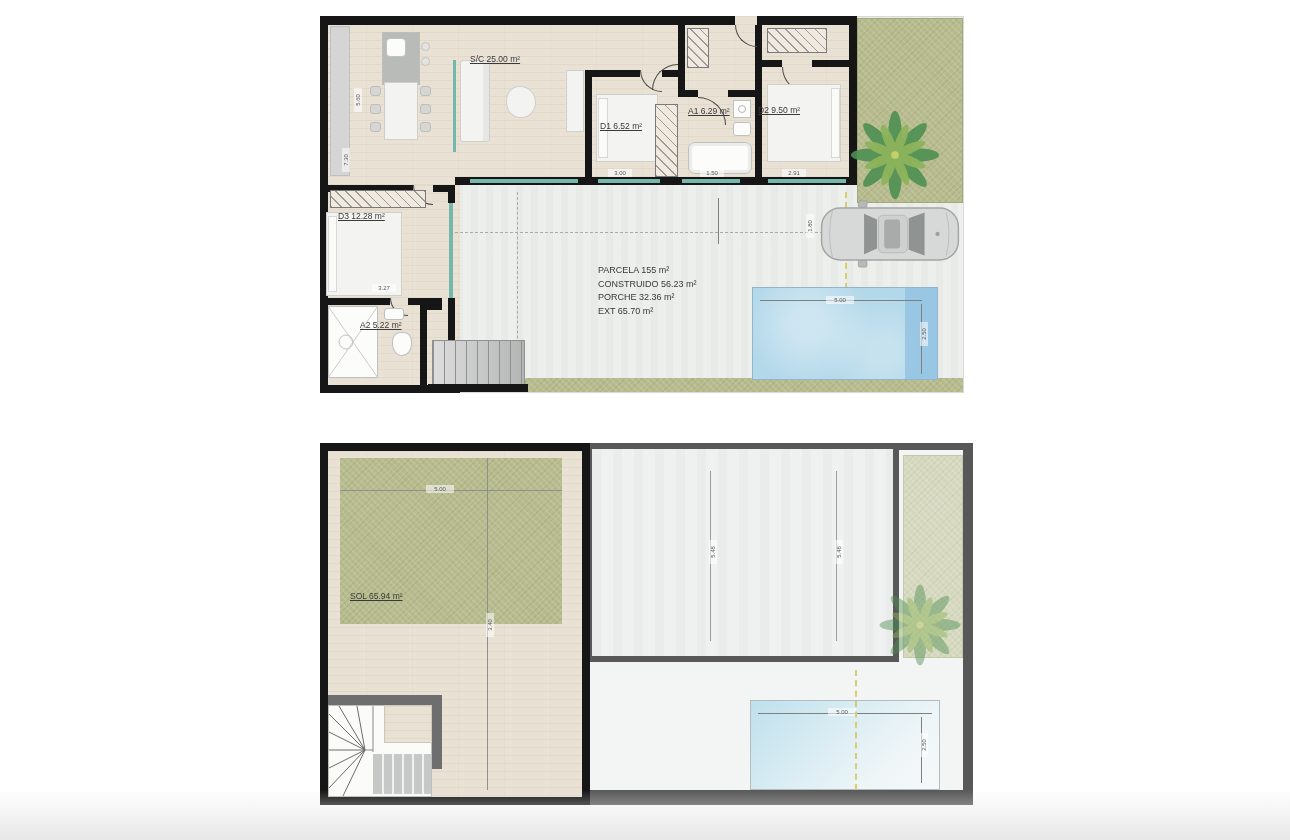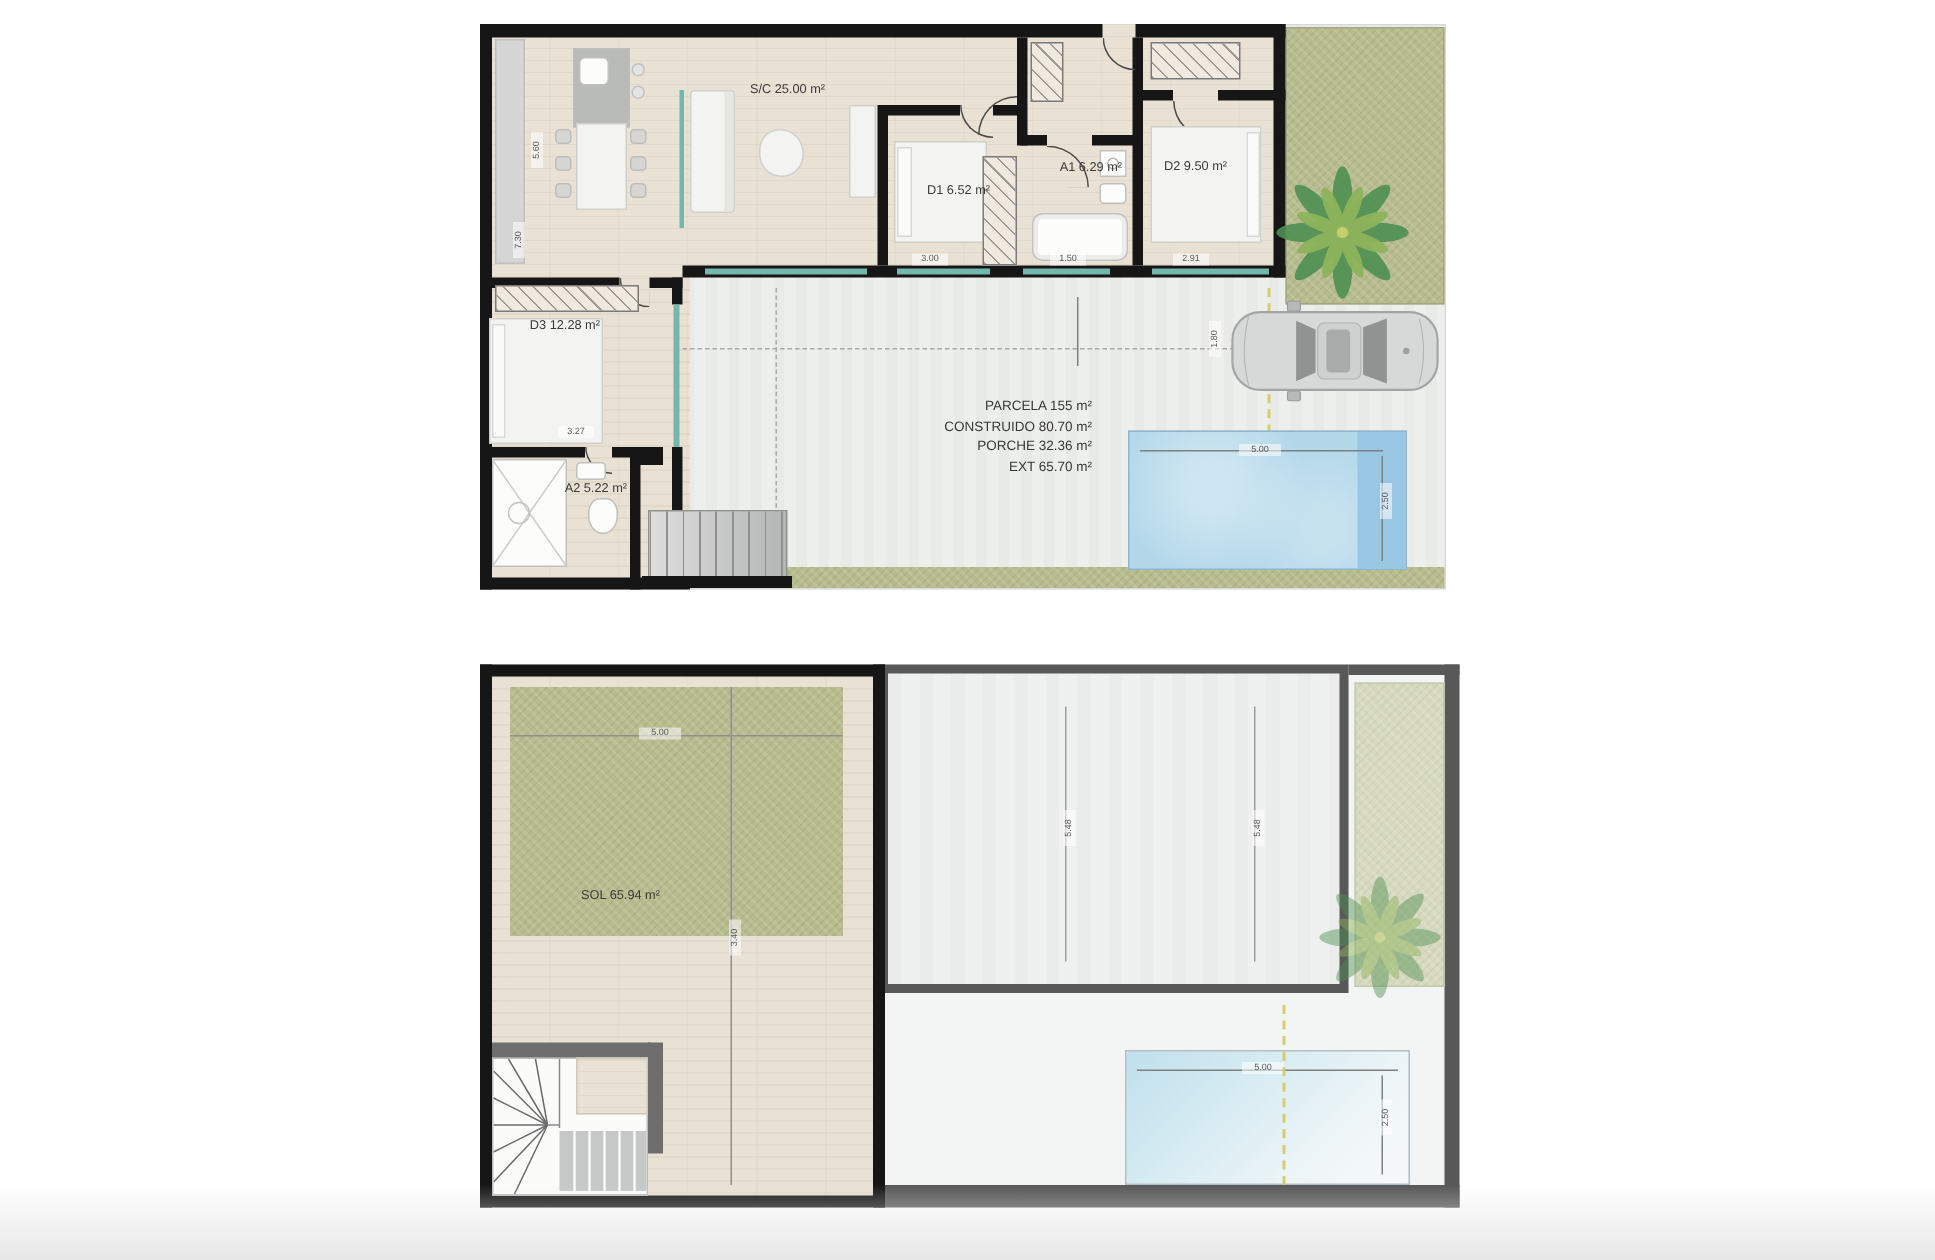--- a/index.html
+++ b/index.html
@@ -14,22 +14,22 @@
   .grassfade{background:#d6d9bf;background-image:repeating-linear-gradient(45deg,rgba(255,255,255,.12) 0 2px,transparent 2px 5px),repeating-linear-gradient(-45deg,rgba(40,70,20,.05) 0 1px,transparent 1px 4px);}
   .wall{background:#161616;}
   .gwall{background:#585858;}
   .teal{background:#74b7ad;}
   .hatch{background:#efe9df;border:1px solid #7a7a7a;background-image:repeating-linear-gradient(45deg,rgba(60,60,60,.45) 0 1px,transparent 1px 7px);}
   .furn{background:#f3f3f1;border:1px solid #cfcfcb;}
   .furn2{background:#d6d7d5;border:1px solid #bdbebb;}
   .pillow{background:#fafaf8;border:1px solid #d8d8d4;}
   .fix{background:#fcfcfb;border:1px solid #bfc1bf;}
   
-  .rlabel{font-size:8.5px;line-height:11px;color:#3a3a3a;text-align:right;white-space:nowrap;}
-  .sum{font-size:9px;line-height:13.5px;color:#383838;white-space:nowrap;text-align:right;}
+  .rlabel{font-size:8.5px;line-height:11px;color:#3a3a3a;text-align:left;white-space:nowrap;text-decoration:underline;}
+  .sum{font-size:9px;line-height:13.5px;color:#383838;white-space:nowrap;}
   .dim{font-size:6px;line-height:8px;color:#5a5a5a;text-align:center;white-space:nowrap;background:rgba(255,255,255,.55);}
   .rot{transform:rotate(-90deg);transform-origin:center center;}
   
   .dimh{height:0;border-top:1px solid #7d807f;}
   .dimv{width:0;border-left:1px solid #7d807f;}
   .dashh{height:0;border-top:1px dashed #a7aaa8;}
   .dashv{width:0;border-left:1px dashed #a7aaa8;}
   .ydash{width:0;border-left:2px dashed #d8cd6e;}
   .arc{border:none;border-left:1px solid #4a4a4a;border-bottom:1px solid #4a4a4a;border-radius:0 0 0 100%;}
   .stairs-g{background:linear-gradient(90deg,#dcdddc,#b4b6b5);background-image:repeating-linear-gradient(90deg,#8f9190 0 1px,transparent 1px 11px),linear-gradient(90deg,#dcdddc,#b4b6b5);}
@@ -190,21 +190,21 @@
 
   <div class="p rlabel" style="left:150px;top:38px;width:80px;">S/C 25.00 m²</div>
   <div class="p rlabel" style="left:280px;top:105px;width:60px;">D1 6.52 m²</div>
   <div class="p rlabel" style="left:368px;top:90px;width:60px;">A1 6.29 m²</div>
   <div class="p rlabel" style="left:438px;top:89px;width:60px;">D2 9.50 m²</div>
   <div class="p rlabel" style="left:18px;top:195px;width:62px;">D3 12.28 m²</div>
   <div class="p rlabel" style="left:40px;top:304px;width:58px;">A2 5.22 m²</div>
 
   <div class="p" style="left:278px;top:248px;width:130px;">
     <div class="sum">PARCELA 155 m²</div>
-    <div class="sum">CONSTRUIDO 80.70 m²</div>
+    <div class="sum">CONSTRUIDO 56.23 m²</div>
     <div class="sum">PORCHE 32.36 m²</div>
     <div class="sum">EXT 65.70 m²</div>
   </div>
 
   <div class="p dim" style="left:288px;top:153px;width:24px;">3.00</div>
   <div class="p dim" style="left:380px;top:153px;width:24px;">1.50</div>
   <div class="p dim" style="left:462px;top:153px;width:24px;">2.91</div>
   <div class="p dim" style="left:52px;top:268px;width:24px;">3.27</div>
   <div class="p dim rot" style="left:26px;top:80px;width:24px;">5.60</div>
   <div class="p dim rot" style="left:14px;top:140px;width:24px;">7.30</div>

